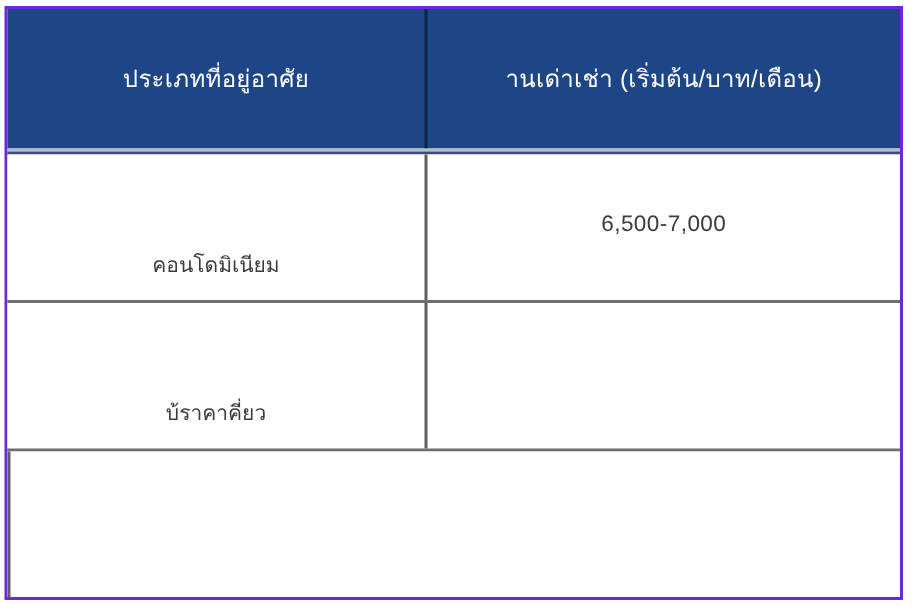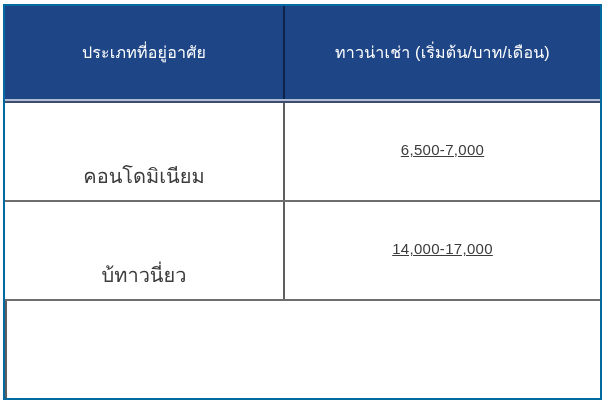--- a/index.html
+++ b/index.html
@@ -8,21 +8,21 @@
     background: #ffffff;
     font-family: "Liberation Sans", "DejaVu Sans", sans-serif;
     overflow: hidden;
   }
   .page { position: relative; width: 610px; height: 407px; background: #ffffff; }
 
   .tbl {
     position: absolute;
     left: 3px; top: 4px;
     width: 599px; height: 396px;
-    border: 2px solid #0369a1;
+    border: 2px solid #6d28d9;
     display: flex;
     flex-direction: column;
     background: #ffffff;
   }
 
   
   .thead {
     display: flex;
     height: 93px;
     background: #1e4687;
@@ -49,48 +49,47 @@
   .rsep { height: 2px; background: #6e6e6e; }
   .vsep-body { width: 2px; background: #5e5e5e; }
 
   .td {
     display: flex;
     align-items: center;
     justify-content: center;
     color: #3c3c3c;
     text-align: center;
   }
-  .td.col-type  { width: 278px; font-size: 20px; padding-top: 24px; margin-top: 24px; }
-  .td.col-price { flex: 1; font-size: 15px; padding-bottom: 4px; letter-spacing: 0.3px; text-decoration: underline; }
+  .td.col-type  { width: 278px; font-size: 14px; padding-top: 24px; margin-top: 24px; }
+  .td.col-price { flex: 1; font-size: 15px; padding-bottom: 4px; letter-spacing: 0.3px; }
 </style>
 </head>
 <body>
 
 <div class="page">
   <div class="tbl">
 
     <div class="thead">
       <div class="th col-type">ประเภทที่อยู่อาศัย</div>
       <div class="vsep-hdr"></div>
-      <div class="th col-price">ทาวน่าเช่า (เริ่มต้น/บาท/เดือน)</div>
+      <div class="th col-price">านเด่าเช่า (เริ่มต้น/บาท/เดือน)</div>
     </div>
     <div class="hsep-light"></div>
     <div class="hsep-dark"></div>
 
     <div class="trow">
       <div class="td col-type">คอนโดมิเนียม</div>
       <div class="vsep-body"></div>
       <div class="td col-price">6,500-7,000</div>
     </div>
     <div class="rsep"></div>
 
     <div class="trow">
-      <div class="td col-type">บ้ทาวนี่ยว</div>
+      <div class="td col-type">บ้ราคาคี่ยว</div>
       <div class="vsep-body"></div>
-      <div class="td col-price">14,000-17,000</div>
     </div>
     <div class="rsep"></div>
 
     <div class="trow">
       <div class="vsep-body"></div>
     </div>
 
   </div>
 </div>
 

